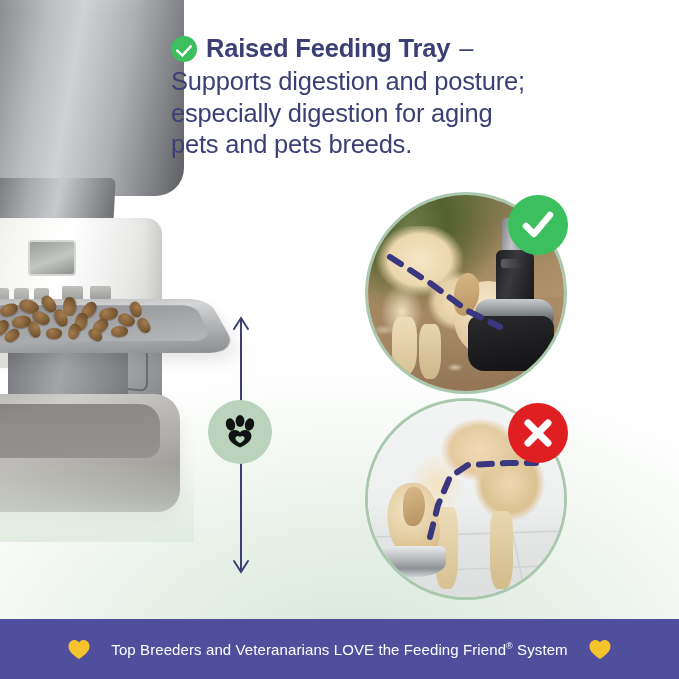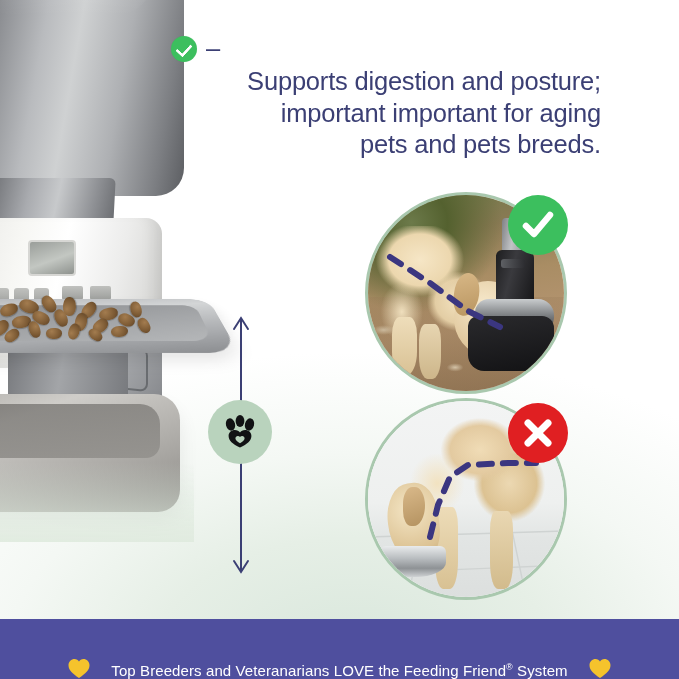--- a/index.html
+++ b/index.html
@@ -37,21 +37,21 @@
   }
   .check-badge-sm::after{
     content:"";position:absolute;left:8px;top:5.5px;
     width:6.5px;height:12px;border:solid #ffffff;
     border-width:0 3px 3px 0;transform:rotate(42deg);border-radius:1px;
   }
   .hl-body{
     font-size:25.5px;line-height:31.5px;font-weight:400;
     color:#3b3f74;letter-spacing:-.2px;margin-top:2px;
   }
-  .hl-body span{display:block;white-space:nowrap;text-align:right;}
+  .hl-body span{display:block;white-space:nowrap;}
 
   
   .product{position:absolute;left:-16px;top:-8px;width:270px;height:600px;}
   .hopper{
     position:absolute;left:-14px;top:-36px;width:214px;height:240px;
     background:linear-gradient(100deg,#5d5f63 0%,#8d8f93 16%,#b9bbbe 34%,#cfd1d2 48%,#aeb0b3 68%,#7c7e82 88%,#5b5d61 100%);
     border-radius:0 0 28px 28px;
   }
   .hopper::after{
     content:"";position:absolute;left:8px;right:30px;top:-10px;height:70px;
@@ -274,21 +274,21 @@
   .badge{
     position:absolute;width:60px;height:60px;border-radius:50%;
     display:flex;align-items:center;justify-content:center;
   }
   .badge-check{left:508px;top:195px;background:#3cbf5e;}
   .badge-x{left:508px;top:403px;background:#e01f22;}
 
   
   .banner{
     position:absolute;left:0;bottom:0;width:679px;height:60px;
-    background:#4f4f9e;display:flex;align-items:flex-end;justify-content:center;gap:20px;
+    background:#4f4f9e;display:flex;align-items:center;justify-content:center;gap:20px;
   }
   .banner-text{
     color:#ffffff;font-size:15px;font-weight:400;letter-spacing:.1px;white-space:nowrap;
   }
   .banner-text sup{font-size:9px;vertical-align:super;}
   .heart{width:24px;height:22px;flex:0 0 24px;}
 </style>
 </head>
 <body>
 
@@ -337,25 +337,26 @@
         <b style="left: 132px; top: 42px; width: 15px; height: 10px; transform: rotate(41deg);"></b>
         <b style="left: 172px; top: 16px; width: 16px; height: 11px; transform: rotate(78deg);"></b>
       </div>
     <div class="pan"></div>
     <div class="pan-fade"></div>
   </div>
 
   <div class="headline">
     <div class="hl-line1">
       <span class="check-badge-sm"></span>
+      <span class="hl-title">Raised Feeding Tray</span>
       <span class="hl-dash">–</span>
     </div>
     <div class="hl-body">
       <span>Supports digestion and posture;</span>
-      <span>important important for aging</span>
+      <span>especially digestion for aging</span>
       <span>pets and pets breeds.</span>
     </div>
   </div>
 
   <div class="arrowcol">
     <svg class="arrow-svg" width="26" height="270" viewBox="0 0 26 270">
       <line x1="13" y1="10" x2="13" y2="260" stroke="#3b3f74" stroke-width="2"></line>
       <polyline points="6,19 13,8 20,19" fill="none" stroke="#3b3f74" stroke-width="2" stroke-linecap="round"></polyline>
       <polyline points="6,251 13,262 20,251" fill="none" stroke="#3b3f74" stroke-width="2" stroke-linecap="round"></polyline>
     </svg>

